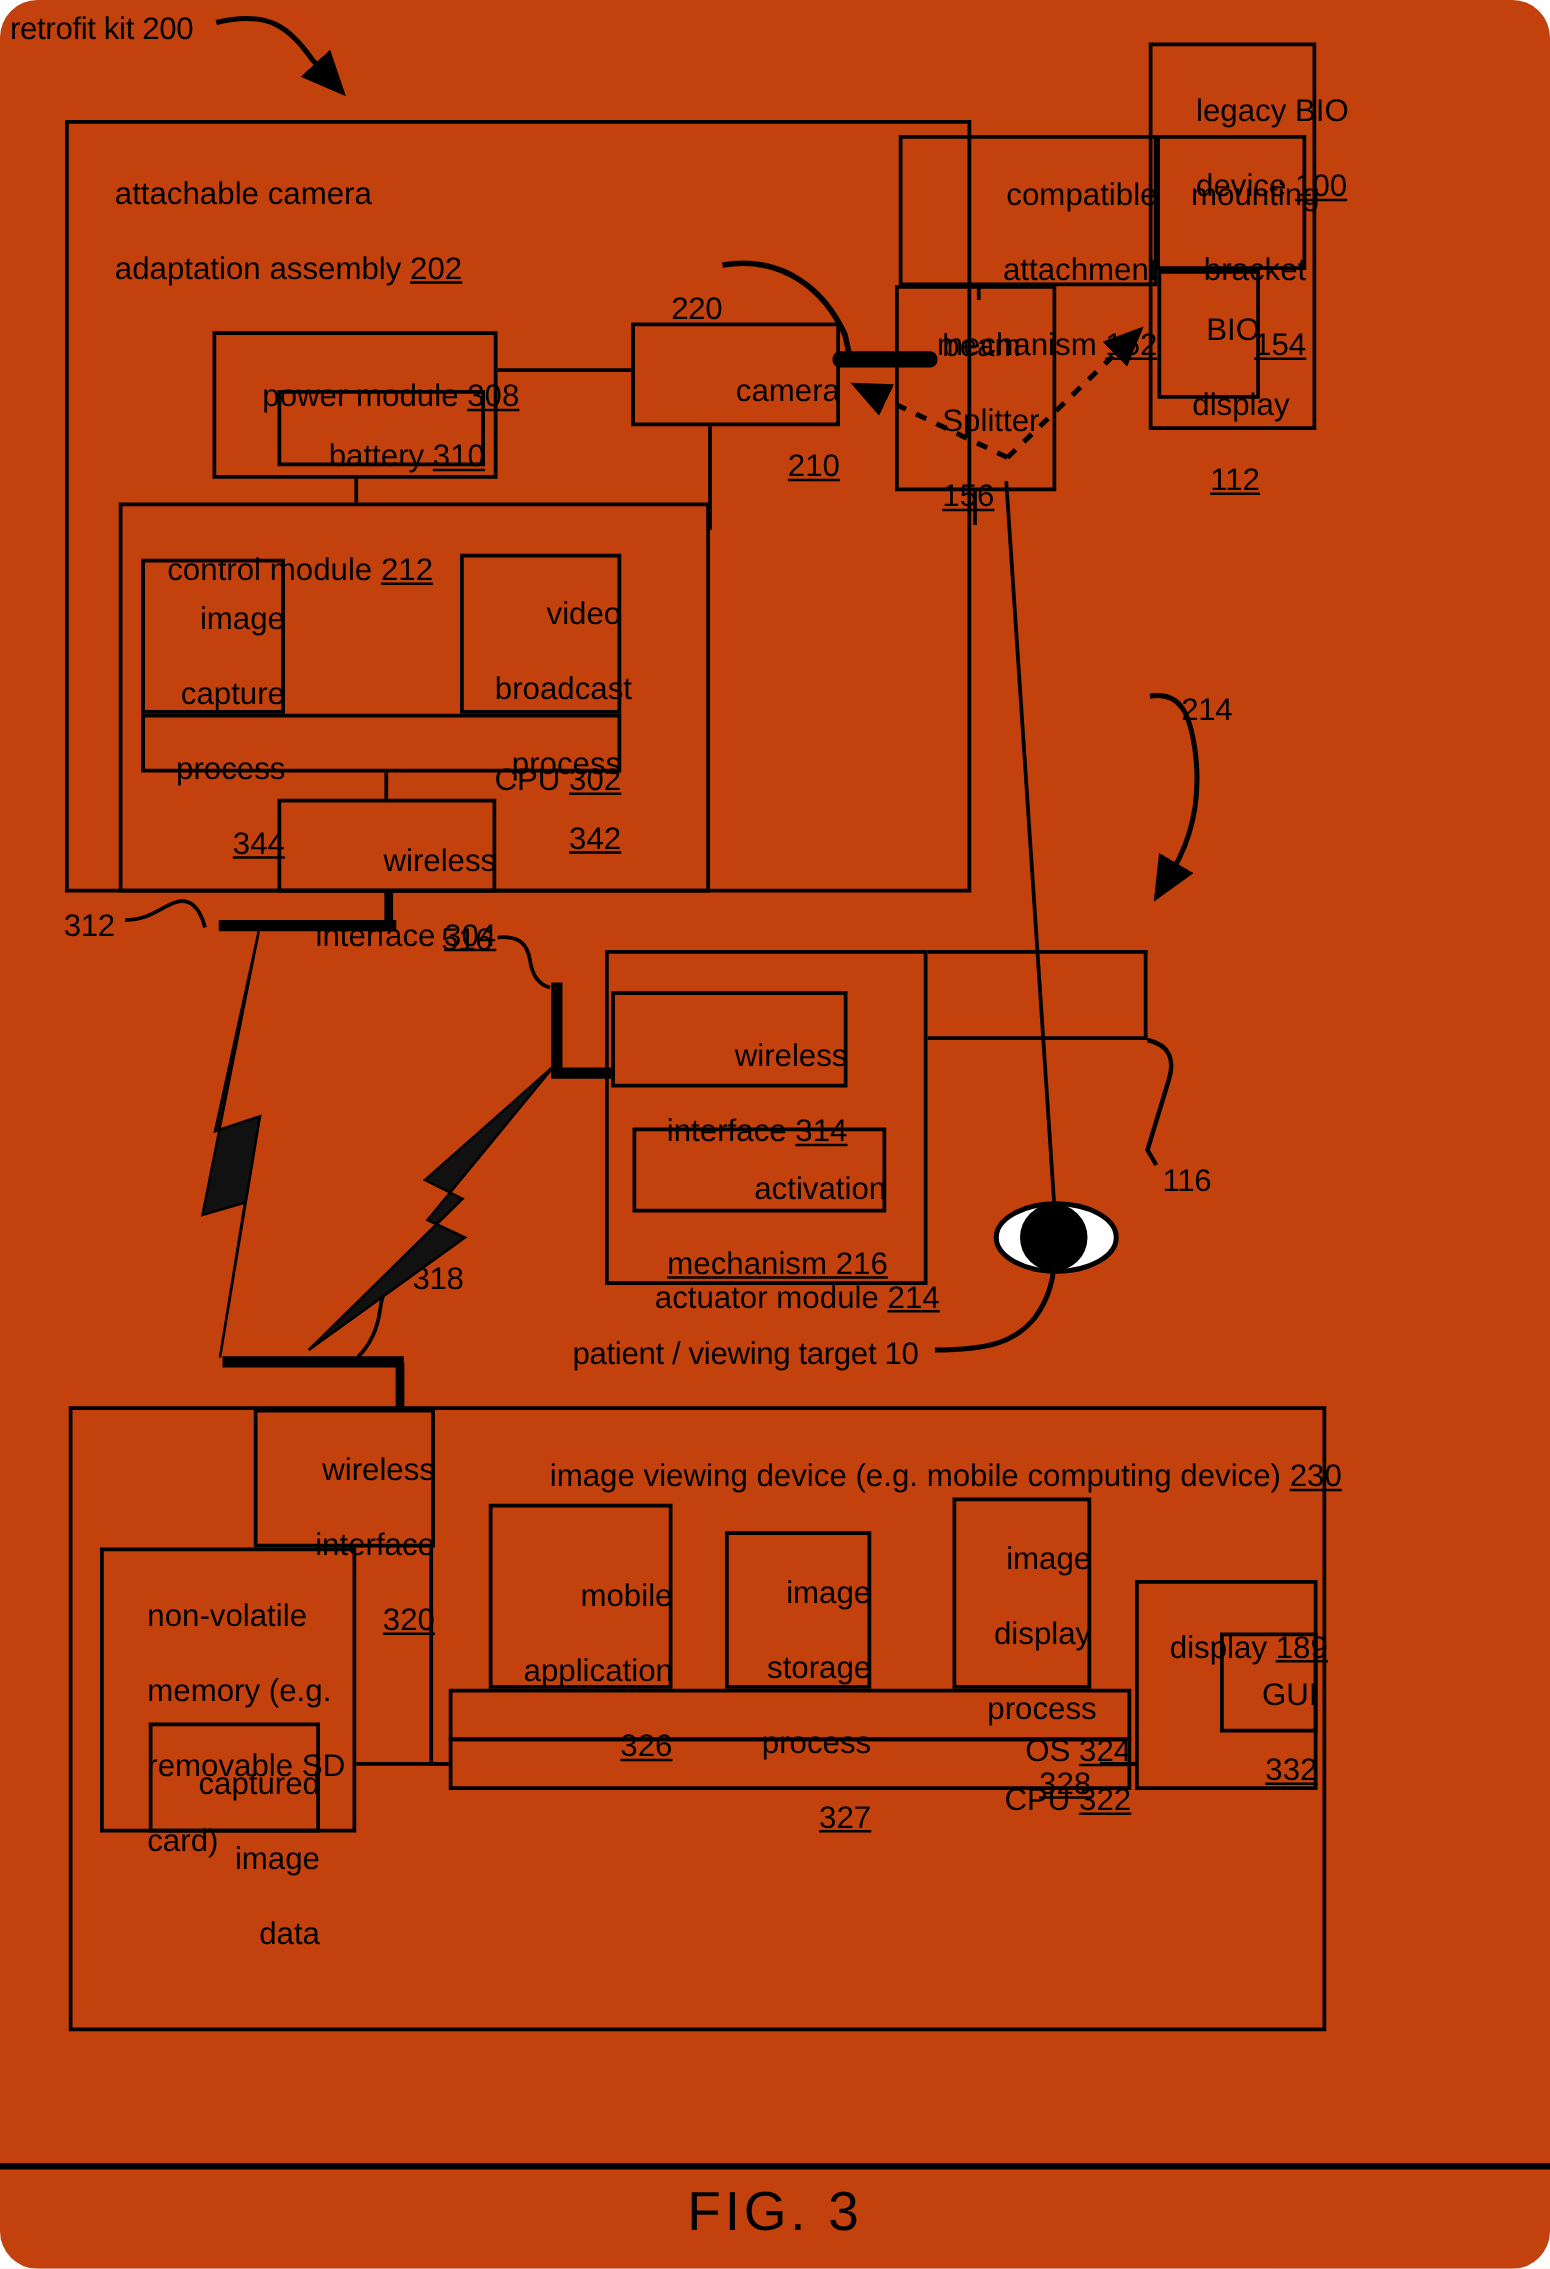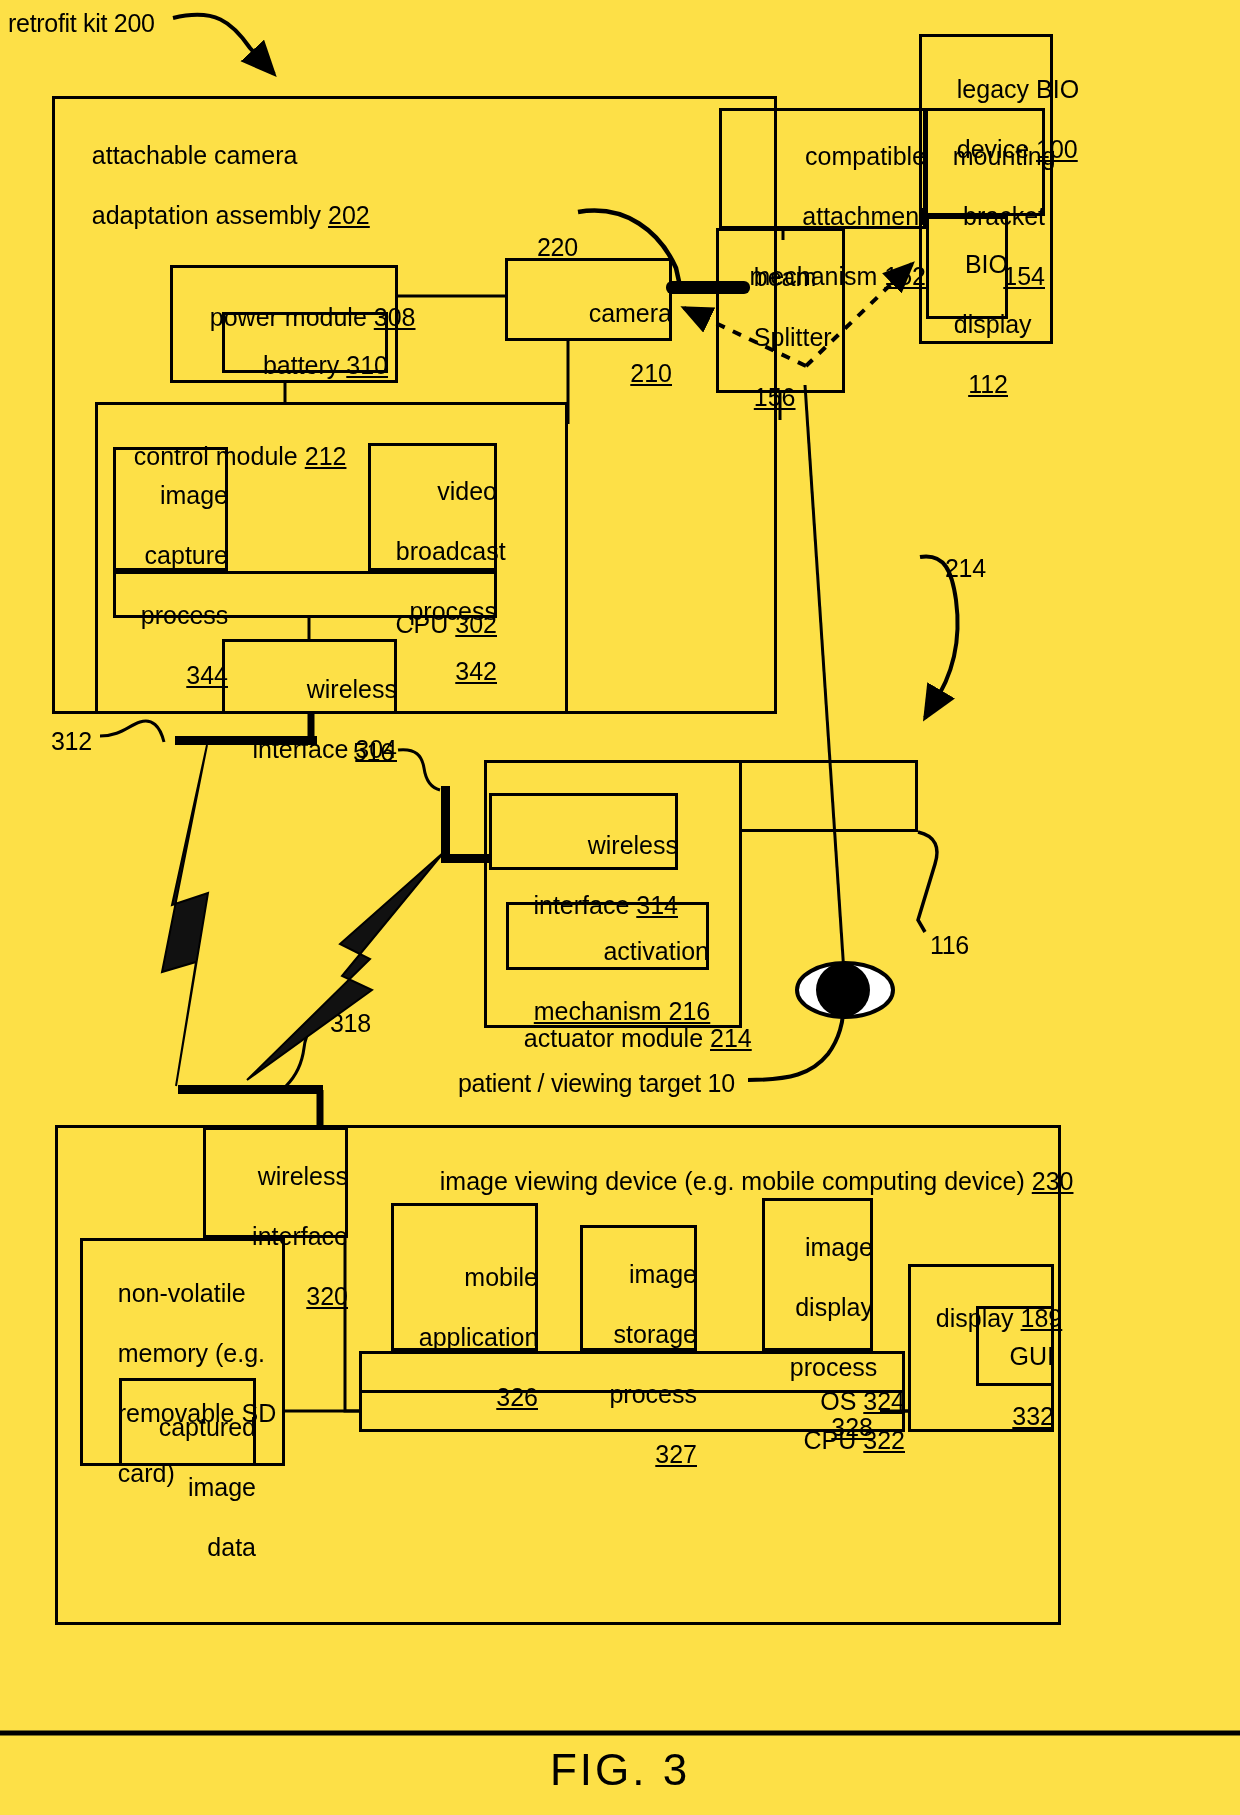--- a/index.html
+++ b/index.html
@@ -9,21 +9,22 @@
   }
   body {
     font-family: "Liberation Sans", sans-serif;
     color: #000000;
   }
   #figure {
     position: relative;
     width: 1240px;
     height: 1815px;
     overflow: hidden;
-    background: #fde047;
+    background: #c2410c;
+    border-radius: 30px;
   }
   .box {
     position: absolute;
     border: 3px solid #000;
     box-sizing: border-box;
     background: transparent;
   }
   .lbl {
     position: absolute;
     font-size: 25px;

